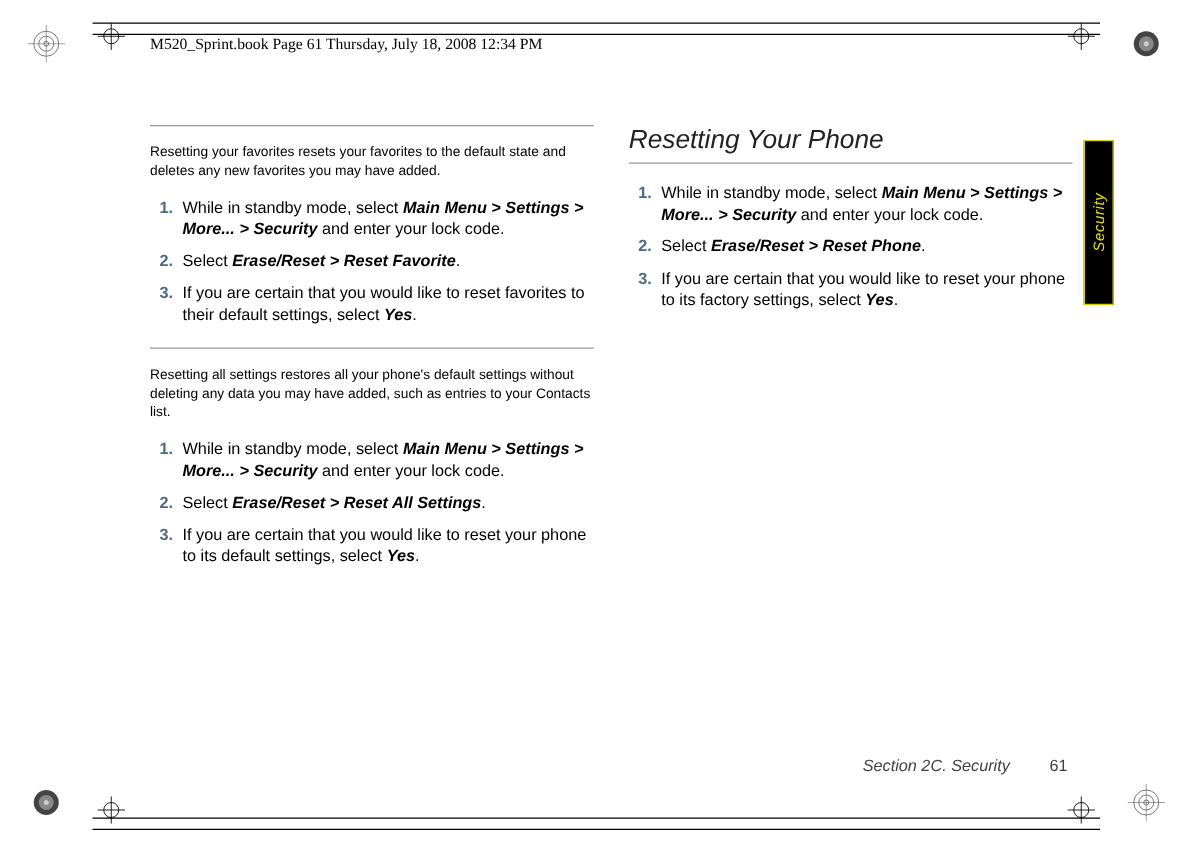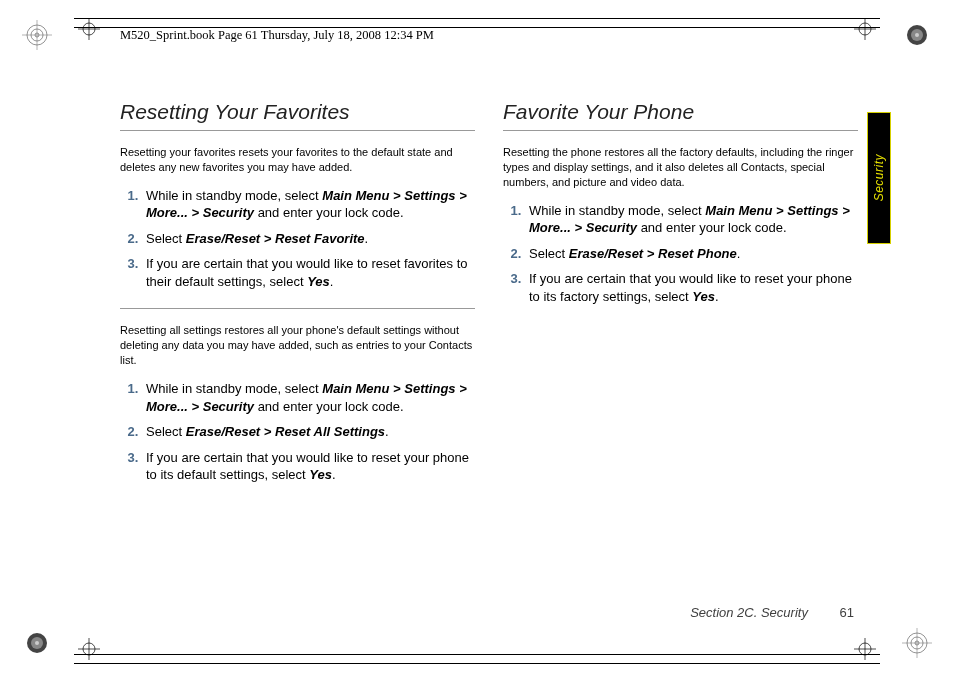--- a/index.html
+++ b/index.html
@@ -215,42 +215,40 @@
 <div class="header-bar">
   <span class="header-text">M520_Sprint.book  Page 61  Thursday, July 18, 2008  12:34 PM</span>
 </div>
 
 <div class="side-tab">
   <span>Security</span>
 </div>
 
 <div class="content">
   <div class="col">
-    <h2>Resetting Your Favorites</h2>
     <hr class="rule">
     <p class="body">Resetting your favorites resets your favorites to the default state and deletes any new favorites you may have added.</p>
     <ol>
       <li><span>While in standby mode, select </span><span class="bi">Main Menu &gt; Settings &gt; More... &gt; Security</span><span> and enter your lock code.</span></li>
       <li><span>Select </span><span class="bi">Erase/Reset &gt; Reset Favorite</span><span>.</span></li>
       <li><span>If you are certain that you would like to reset favorites to their default settings, select </span><span class="bi">Yes</span><span>.</span></li>
     </ol>
 
     <hr class="rule">
     <p class="body">Resetting all settings restores all your phone's default settings without deleting any data you may have added, such as entries to your Contacts list.</p>
     <ol>
       <li><span>While in standby mode, select </span><span class="bi">Main Menu &gt; Settings &gt; More... &gt; Security</span><span> and enter your lock code.</span></li>
       <li><span>Select </span><span class="bi">Erase/Reset &gt; Reset All Settings</span><span>.</span></li>
       <li><span>If you are certain that you would like to reset your phone to its default settings, select </span><span class="bi">Yes</span><span>.</span></li>
     </ol>
   </div>
 
   <div class="col">
-    <h2>Favorite Your Phone</h2>
+    <h2>Resetting Your Phone</h2>
     <hr class="rule">
-    <p class="body">Resetting the phone restores all the factory defaults, including the ringer types and display settings, and it also deletes all Contacts, special numbers, and picture and video data.</p>
     <ol>
       <li><span>While in standby mode, select </span><span class="bi">Main Menu &gt; Settings &gt; More... &gt; Security</span><span> and enter your lock code.</span></li>
       <li><span>Select </span><span class="bi">Erase/Reset &gt; Reset Phone</span><span>.</span></li>
       <li><span>If you are certain that you would like to reset your phone to its factory settings, select </span><span class="bi">Yes</span><span>.</span></li>
     </ol>
   </div>
 </div>
 
 <div class="footer">
   <span>Section 2C. Security</span>

